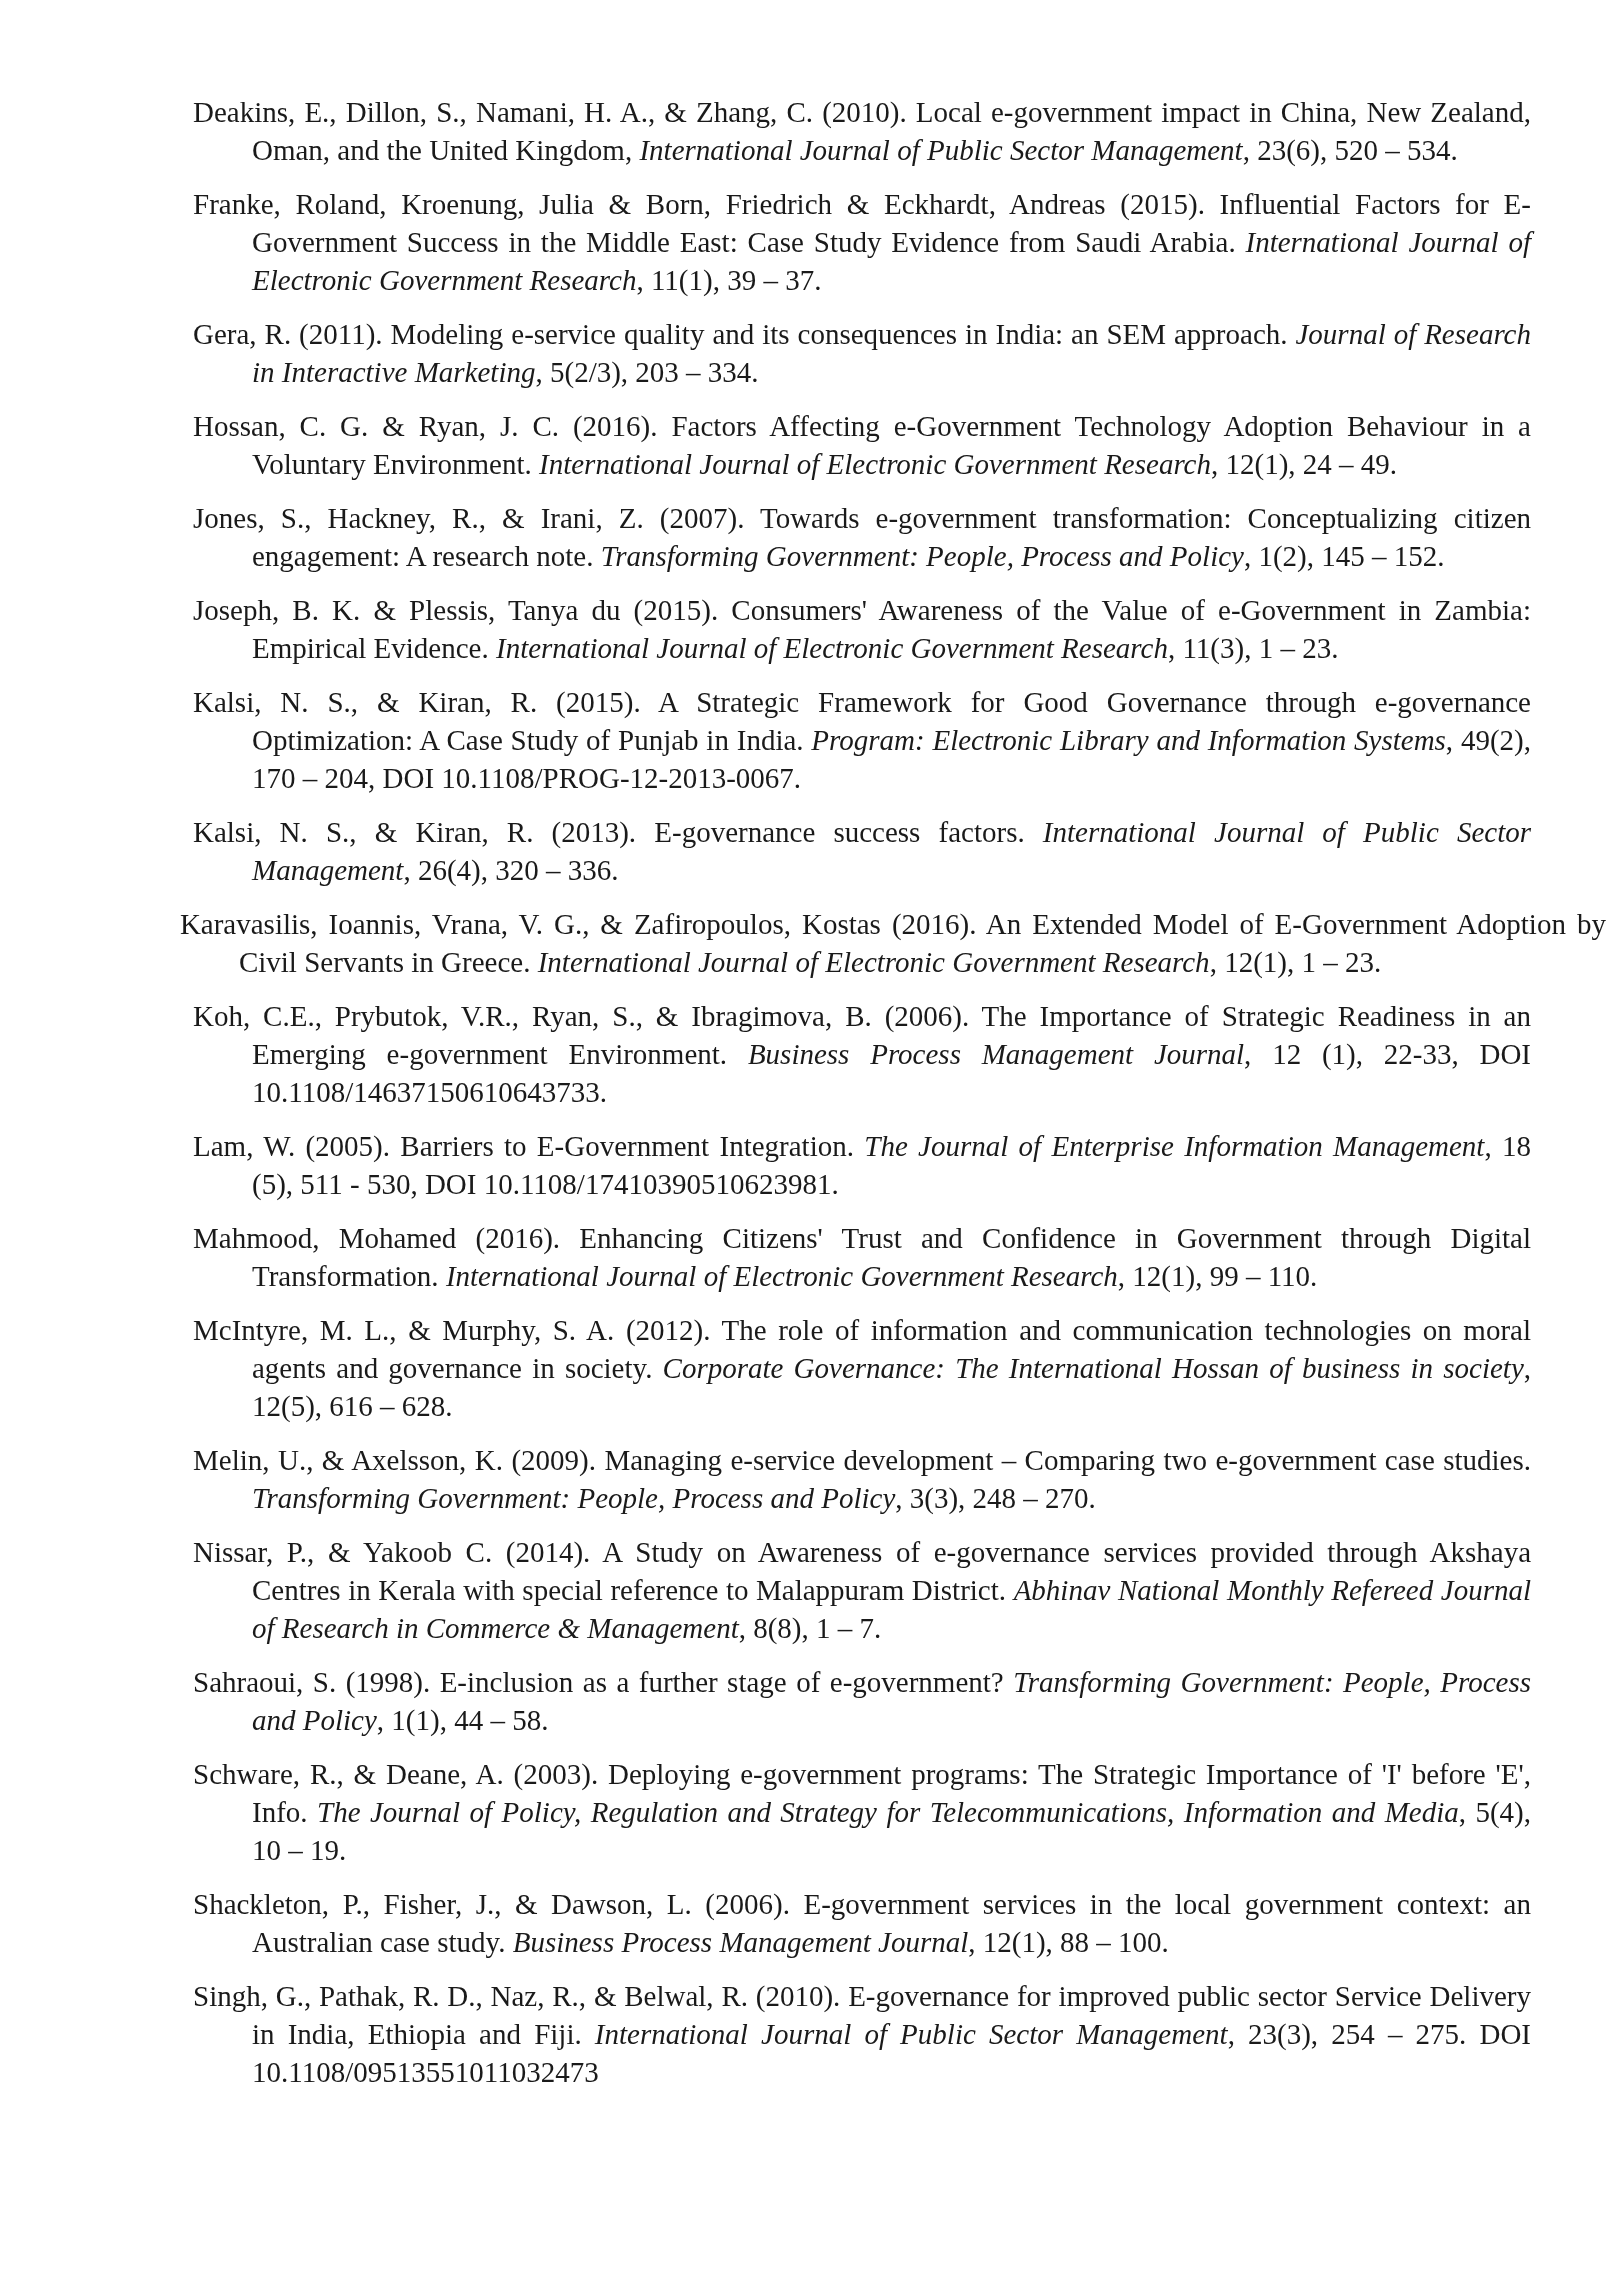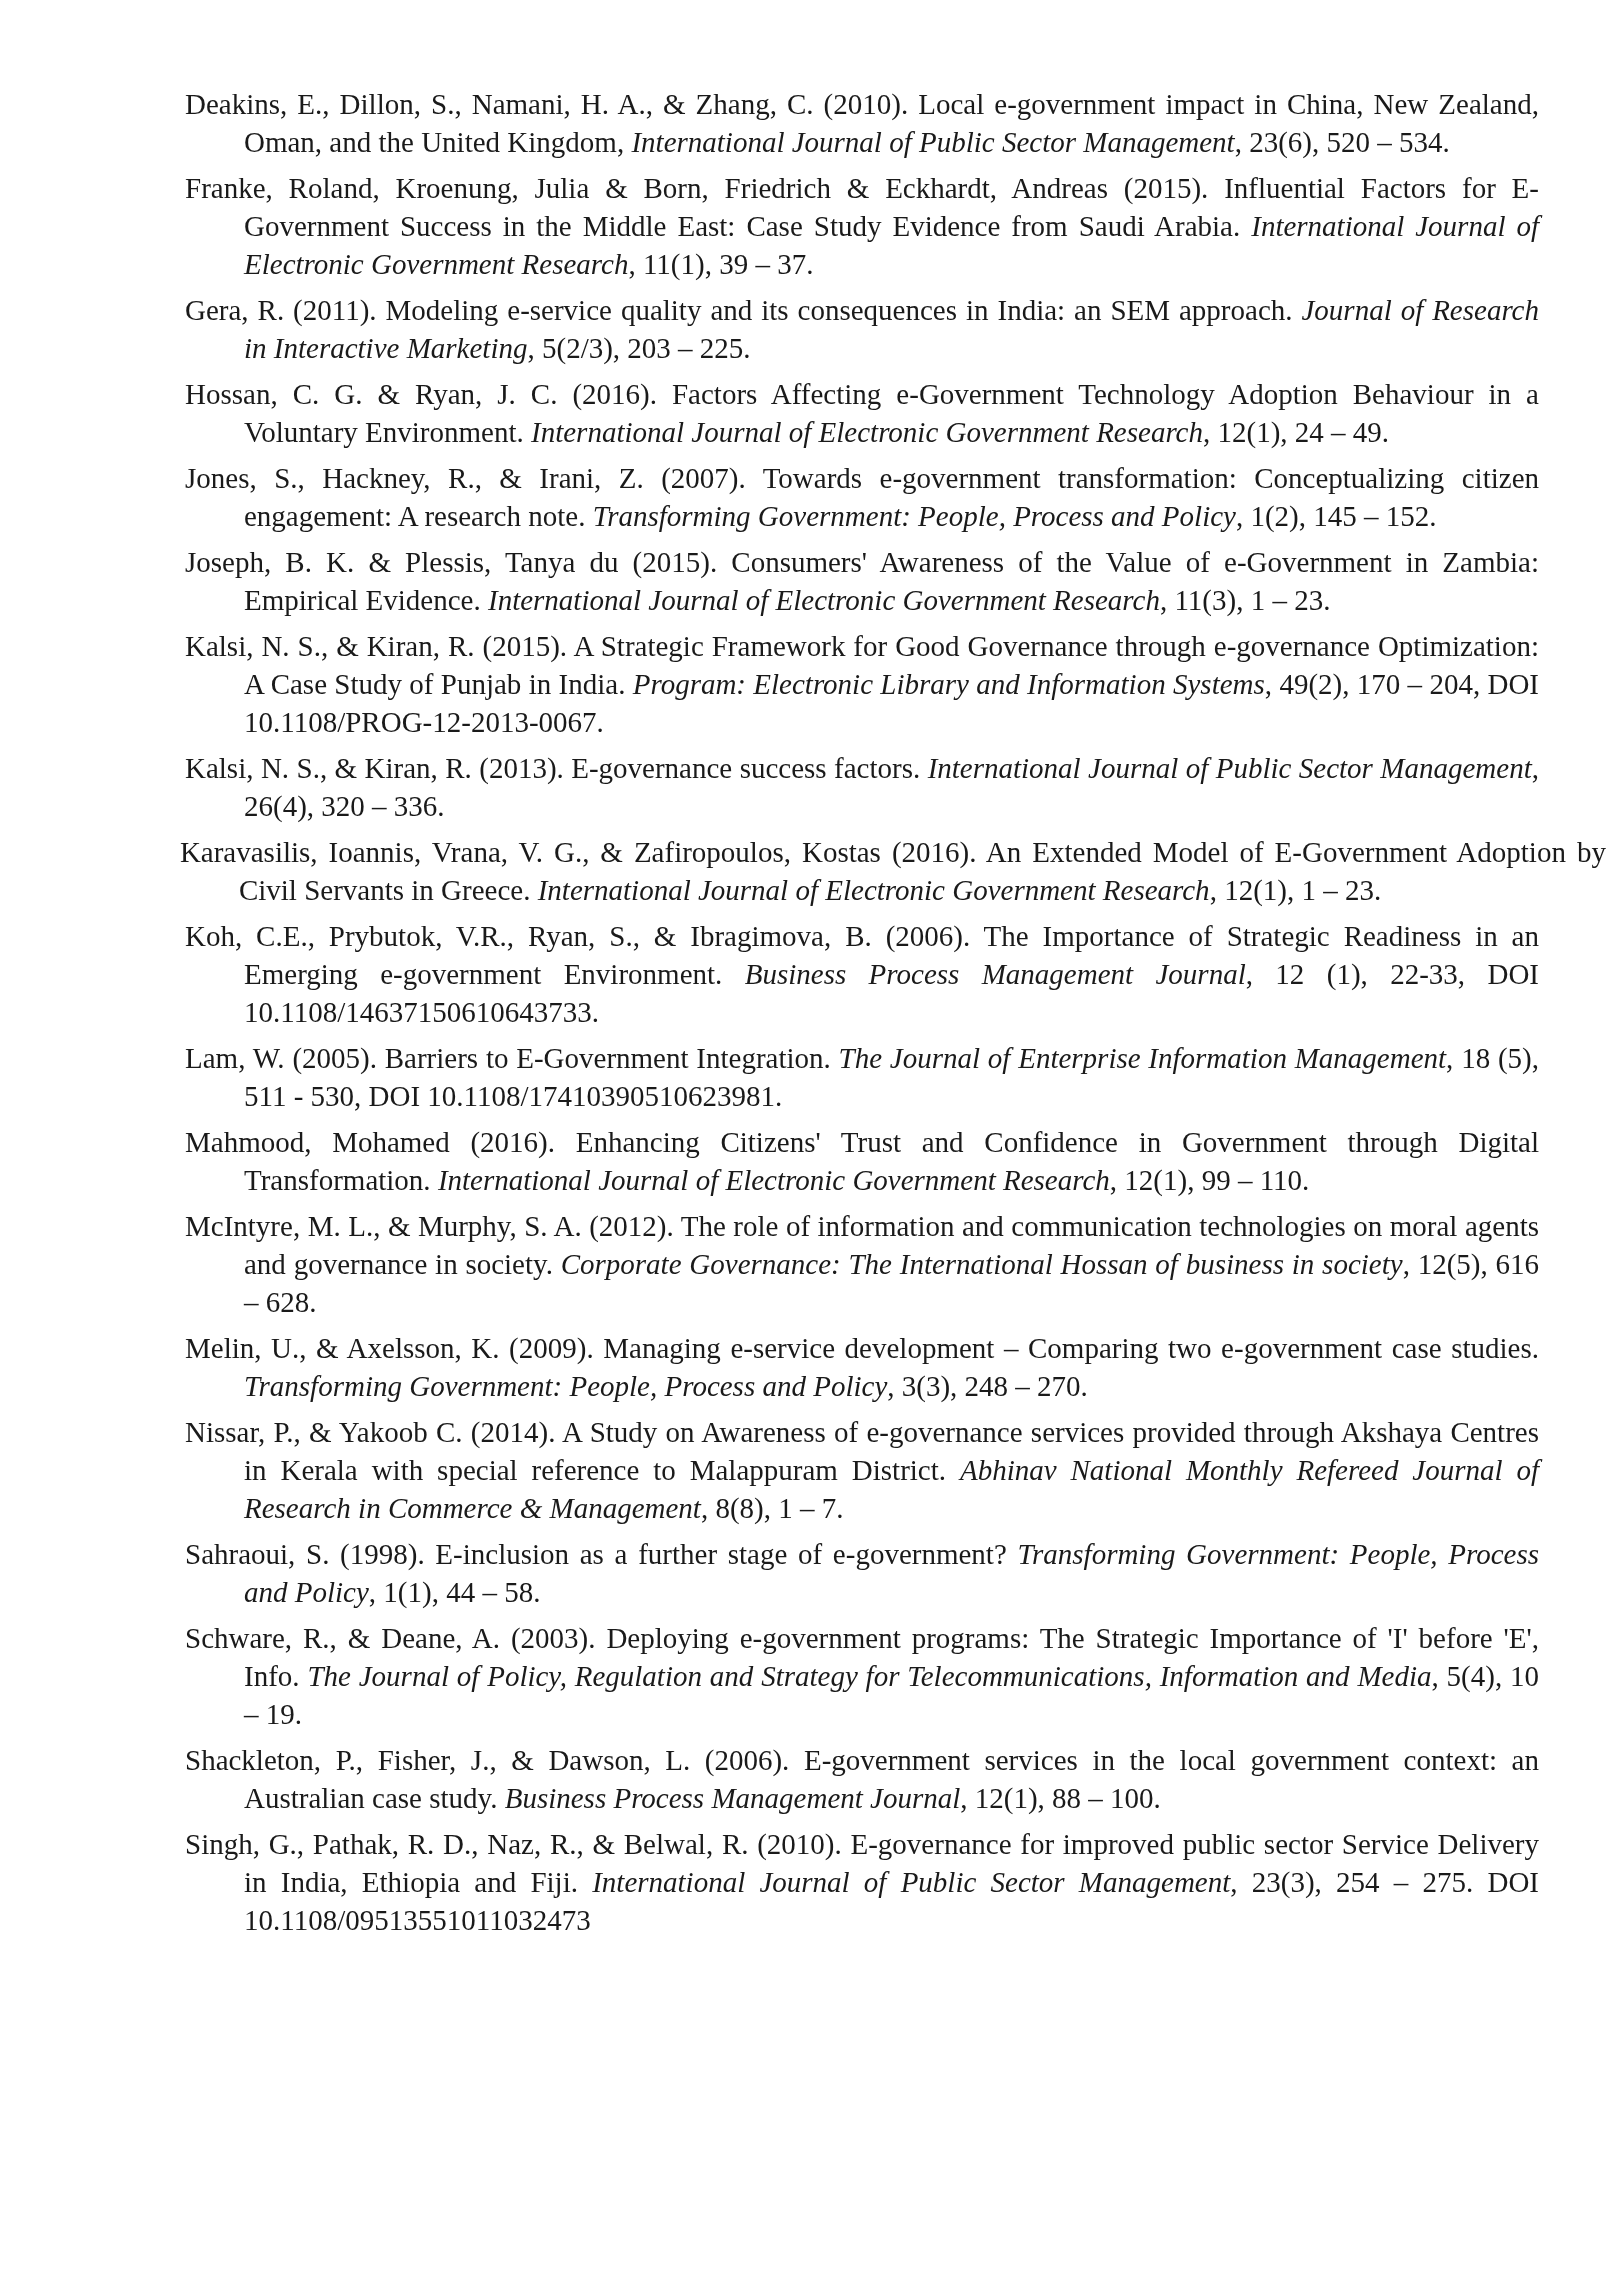--- a/index.html
+++ b/index.html
@@ -20,37 +20,37 @@
       left: 177px;
       top: 77px;
       width: 1370px;
     }
     .ref {
       font-size: 29px;
       line-height: 38px;
       text-align: justify;
       padding-left: 59px;
       text-indent: -59px;
-      margin: 8px;
+      margin: 16px;
     }
     .ref.shift {
       margin-left: 2.9px;
       width: 1367px;
     }
     .ref i {
       font-style: italic;
     }
   </style>
 </head>
 <body>
 
 <div class="page">
   <p class="ref"><span>Deakins, E., Dillon, S., Namani, H. A., &amp; Zhang, C. (2010). Local e-government impact in China, New Zealand, Oman, and the United Kingdom, </span><i>International Journal of Public Sector Management</i><span>, 23(6), 520 – 534.</span></p>
   <p class="ref"><span>Franke, Roland, Kroenung, Julia &amp; Born, Friedrich &amp; Eckhardt, Andreas (2015). Influential Factors for E-Government Success in the Middle East: Case Study Evidence from Saudi Arabia. </span><i>International Journal of Electronic Government Research</i><span>, 11(1), 39 – 37.</span></p>
-  <p class="ref"><span>Gera, R. (2011). Modeling e-service quality and its consequences in India: an SEM approach. </span><i>Journal of Research in Interactive Marketing</i><span>, 5(2/3), 203 – 225.</span></p>
+  <p class="ref"><span>Gera, R. (2011). Modeling e-service quality and its consequences in India: an SEM approach. </span><i>Journal of Research in Interactive Marketing</i><span>, 5(2/3), 203 – 334.</span></p>
   <p class="ref"><span>Hossan, C. G. &amp; Ryan, J. C. (2016). Factors Affecting e-Government Technology Adoption Behaviour in a Voluntary Environment. </span><i>International Journal of Electronic Government Research</i><span>, 12(1), 24 – 49.</span></p>
   <p class="ref"><span>Jones, S., Hackney, R., &amp; Irani, Z. (2007). Towards e-government transformation: Conceptualizing citizen engagement: A research note. </span><i>Transforming Government: People, Process and Policy</i><span>, 1(2), 145 – 152.</span></p>
   <p class="ref"><span>Joseph, B. K. &amp; Plessis, Tanya du (2015). Consumers' Awareness of the Value of e-Government in Zambia: Empirical Evidence. </span><i>International Journal of Electronic Government Research</i><span>, 11(3), 1 – 23.</span></p>
   <p class="ref"><span>Kalsi, N. S., &amp; Kiran, R. (2015). A Strategic Framework for Good Governance through e-governance Optimization: A Case Study of Punjab in India. </span><i>Program: Electronic Library and Information Systems</i><span>, 49(2), 170 – 204, DOI 10.1108/PROG-12-2013-0067.</span></p>
   <p class="ref"><span>Kalsi, N. S., &amp; Kiran, R. (2013). E-governance success factors. </span><i>International Journal of Public Sector Management</i><span>, 26(4), 320 – 336.</span></p>
   <p class="ref shift"><span>Karavasilis, Ioannis, Vrana, V. G., &amp; Zafiropoulos, Kostas (2016). An Extended Model of E-Government Adoption by Civil Servants in Greece. </span><i>International Journal of Electronic Government Research</i><span>, 12(1), 1 – 23.</span></p>
   <p class="ref"><span>Koh, C.E., Prybutok, V.R., Ryan, S., &amp; Ibragimova, B. (2006). The Importance of Strategic Readiness in an Emerging e-government Environment. </span><i>Business Process Management Journal</i><span>, 12 (1), 22-33, DOI 10.1108/14637150610643733.</span></p>
   <p class="ref"><span>Lam, W. (2005). Barriers to E-Government Integration. </span><i>The Journal of Enterprise Information Management</i><span>, 18 (5), 511 - 530, DOI 10.1108/17410390510623981.</span></p>
   <p class="ref"><span>Mahmood, Mohamed (2016). Enhancing Citizens' Trust and Confidence in Government through Digital Transformation. </span><i>International Journal of Electronic Government Research</i><span>, 12(1), 99 – 110.</span></p>
   <p class="ref"><span>McIntyre, M. L., &amp; Murphy, S. A. (2012). The role of information and communication technologies on moral agents and governance in society. </span><i>Corporate Governance: The International Hossan of business in society</i><span>, 12(5), 616 – 628.</span></p>

